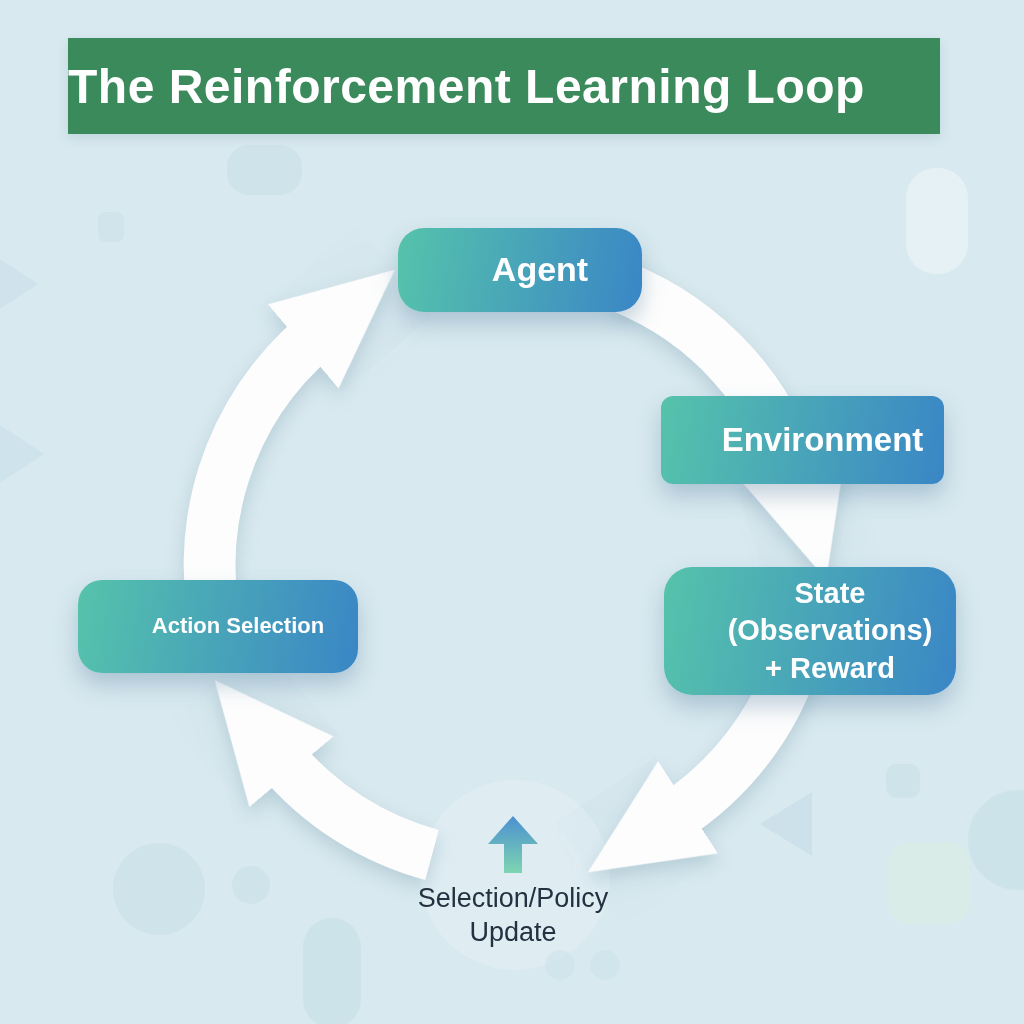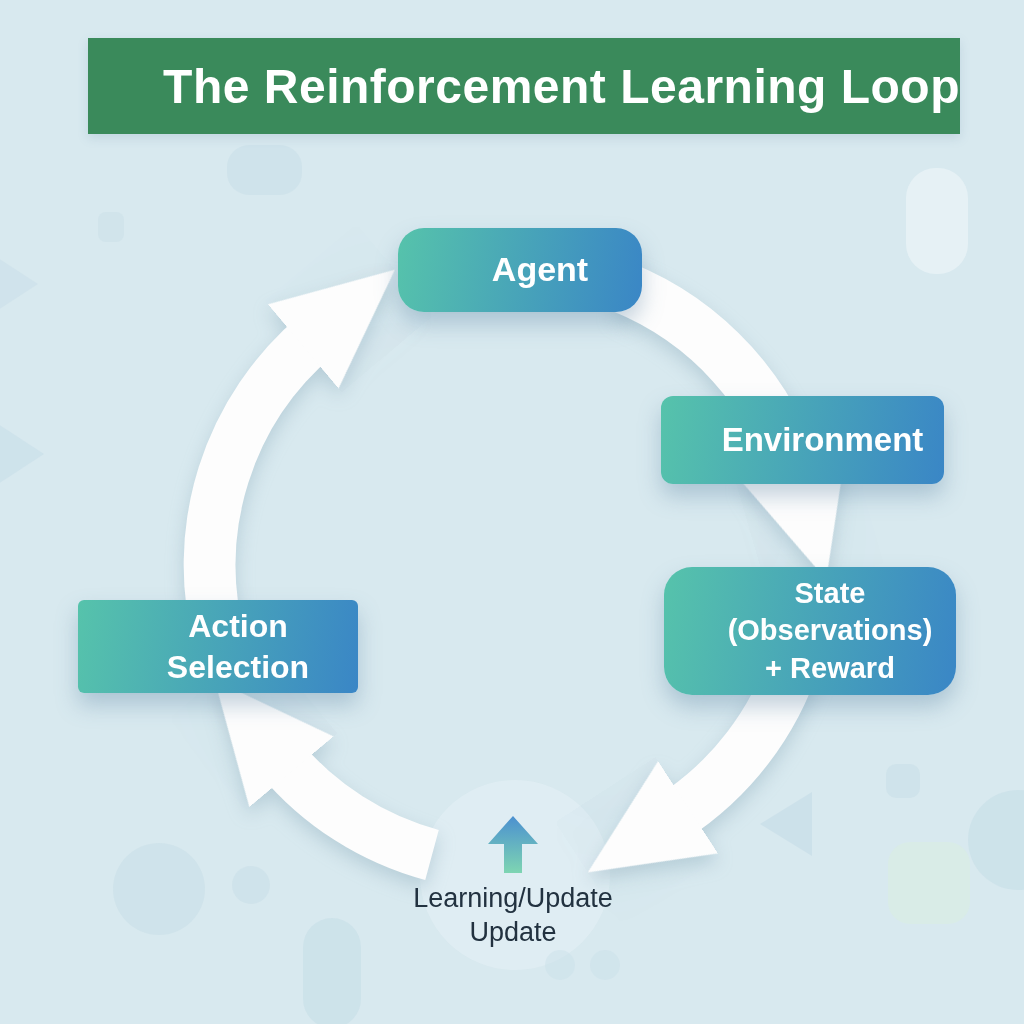--- a/index.html
+++ b/index.html
@@ -18,43 +18,43 @@
   
   .decor{position:absolute;pointer-events:none;}
   .d-dark{background:#c9dfe8;}
   .d-light{background:#e6f1f5;}
   .round{border-radius:50%;}
   .rr{border-radius:22px;}
   .tri-r{width:0;height:0;background:none;border-top:34px solid transparent;border-bottom:34px solid transparent;border-left:52px solid #cbe0e9;}
   .tri-l{width:0;height:0;background:none;border-top:32px solid transparent;border-bottom:32px solid transparent;border-right:52px solid #c9dfe8;}
   
   .banner{
-    position:absolute;left:88px;top:38px;width:872px;height:96px;
-    background:var(--banner);display:flex;align-items:center;justify-content:flex-end;
+    position:absolute;left:68px;top:38px;width:872px;height:96px;
+    background:var(--banner);display:flex;align-items:center;justify-content:flex-start;
     box-shadow:0 4px 10px rgba(90,130,160,.18);
   }
   .banner h1{
     color:var(--banner_text);font-size:48px;font-weight:700;letter-spacing:.5px;white-space:nowrap;
   }
   
   .loop{position:absolute;left:0;top:0;}
   .loop path{filter:drop-shadow(0 8px 9px rgba(110,145,165,.30));}
   
   .pill{
     position:absolute;display:flex;align-items:center;justify-content:center;text-align:center;
     background:linear-gradient(100deg,var(--node_start),var(--node_end));
     color:var(--node_text);font-weight:700;
     box-shadow:0 12px 22px rgba(90,130,160,.35);
     padding-left:40px;
   }
   .pill span{white-space:pre-line;line-height:1.28;}
   .pill-agent{left:398px;top:228px;width:244px;height:84px;border-radius:26px;font-size:34px;}
   .pill-environment{left:661px;top:396px;width:283px;height:88px;border-radius:12px;font-size:33px;}
   .pill-state{left:664px;top:567px;width:292px;height:128px;border-radius:28px;font-size:29px;}
-  .pill-action{left:78px;top:600px;width:280px;height:93px;border-radius:6px;font-size:32px;}
+  .pill-action{left:78px;top:580px;width:280px;height:93px;border-radius:24px;font-size:22px;}
   
   .update-arrow{position:absolute;left:480px;top:810px;}
   .annotation{
     position:absolute;left:363px;top:882px;width:300px;text-align:center;
     color:var(--annotation_text);font-size:27px;line-height:1.25;white-space:pre-line;
   }
 </style>
 </head>
 <body>
 
@@ -107,14 +107,14 @@
 (Observations)
 + Reward</span>
 </div>
 <div class="pill pill-action">
   <span>Action Selection</span>
 </div>
 
 <svg class="update-arrow" width="70" height="70" viewBox="0 0 70 70">
   <polygon points="33,6 58,34 42,34 42,63 24,63 24,34 8,34" fill="url(#upGrad)"></polygon>
 </svg>
-<div class="annotation">Learning/Update
+<div class="annotation">Selection/Policy
 Update</div>
 
 </body></html>

